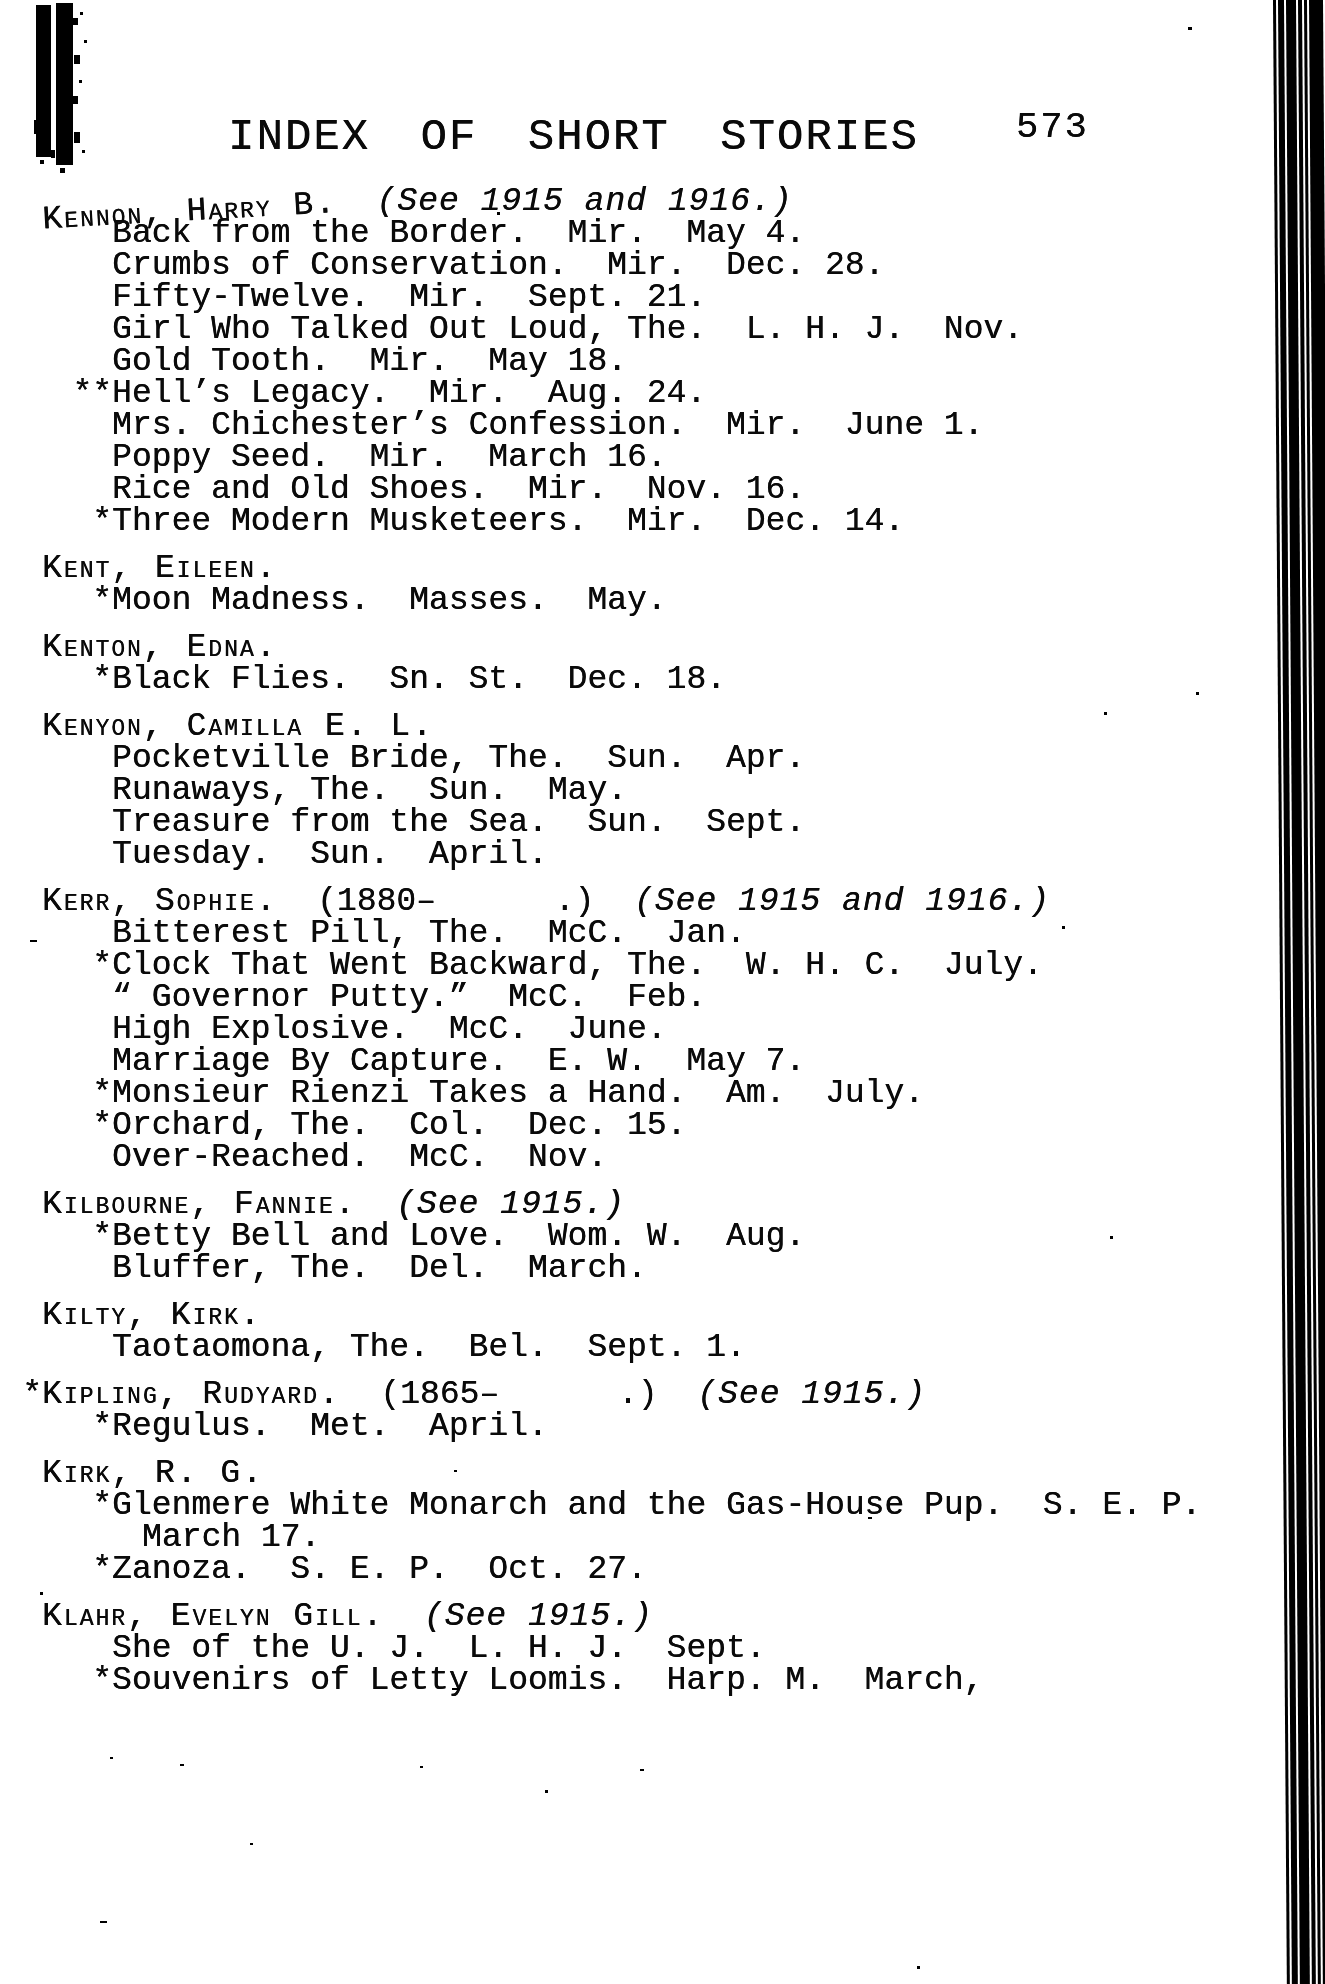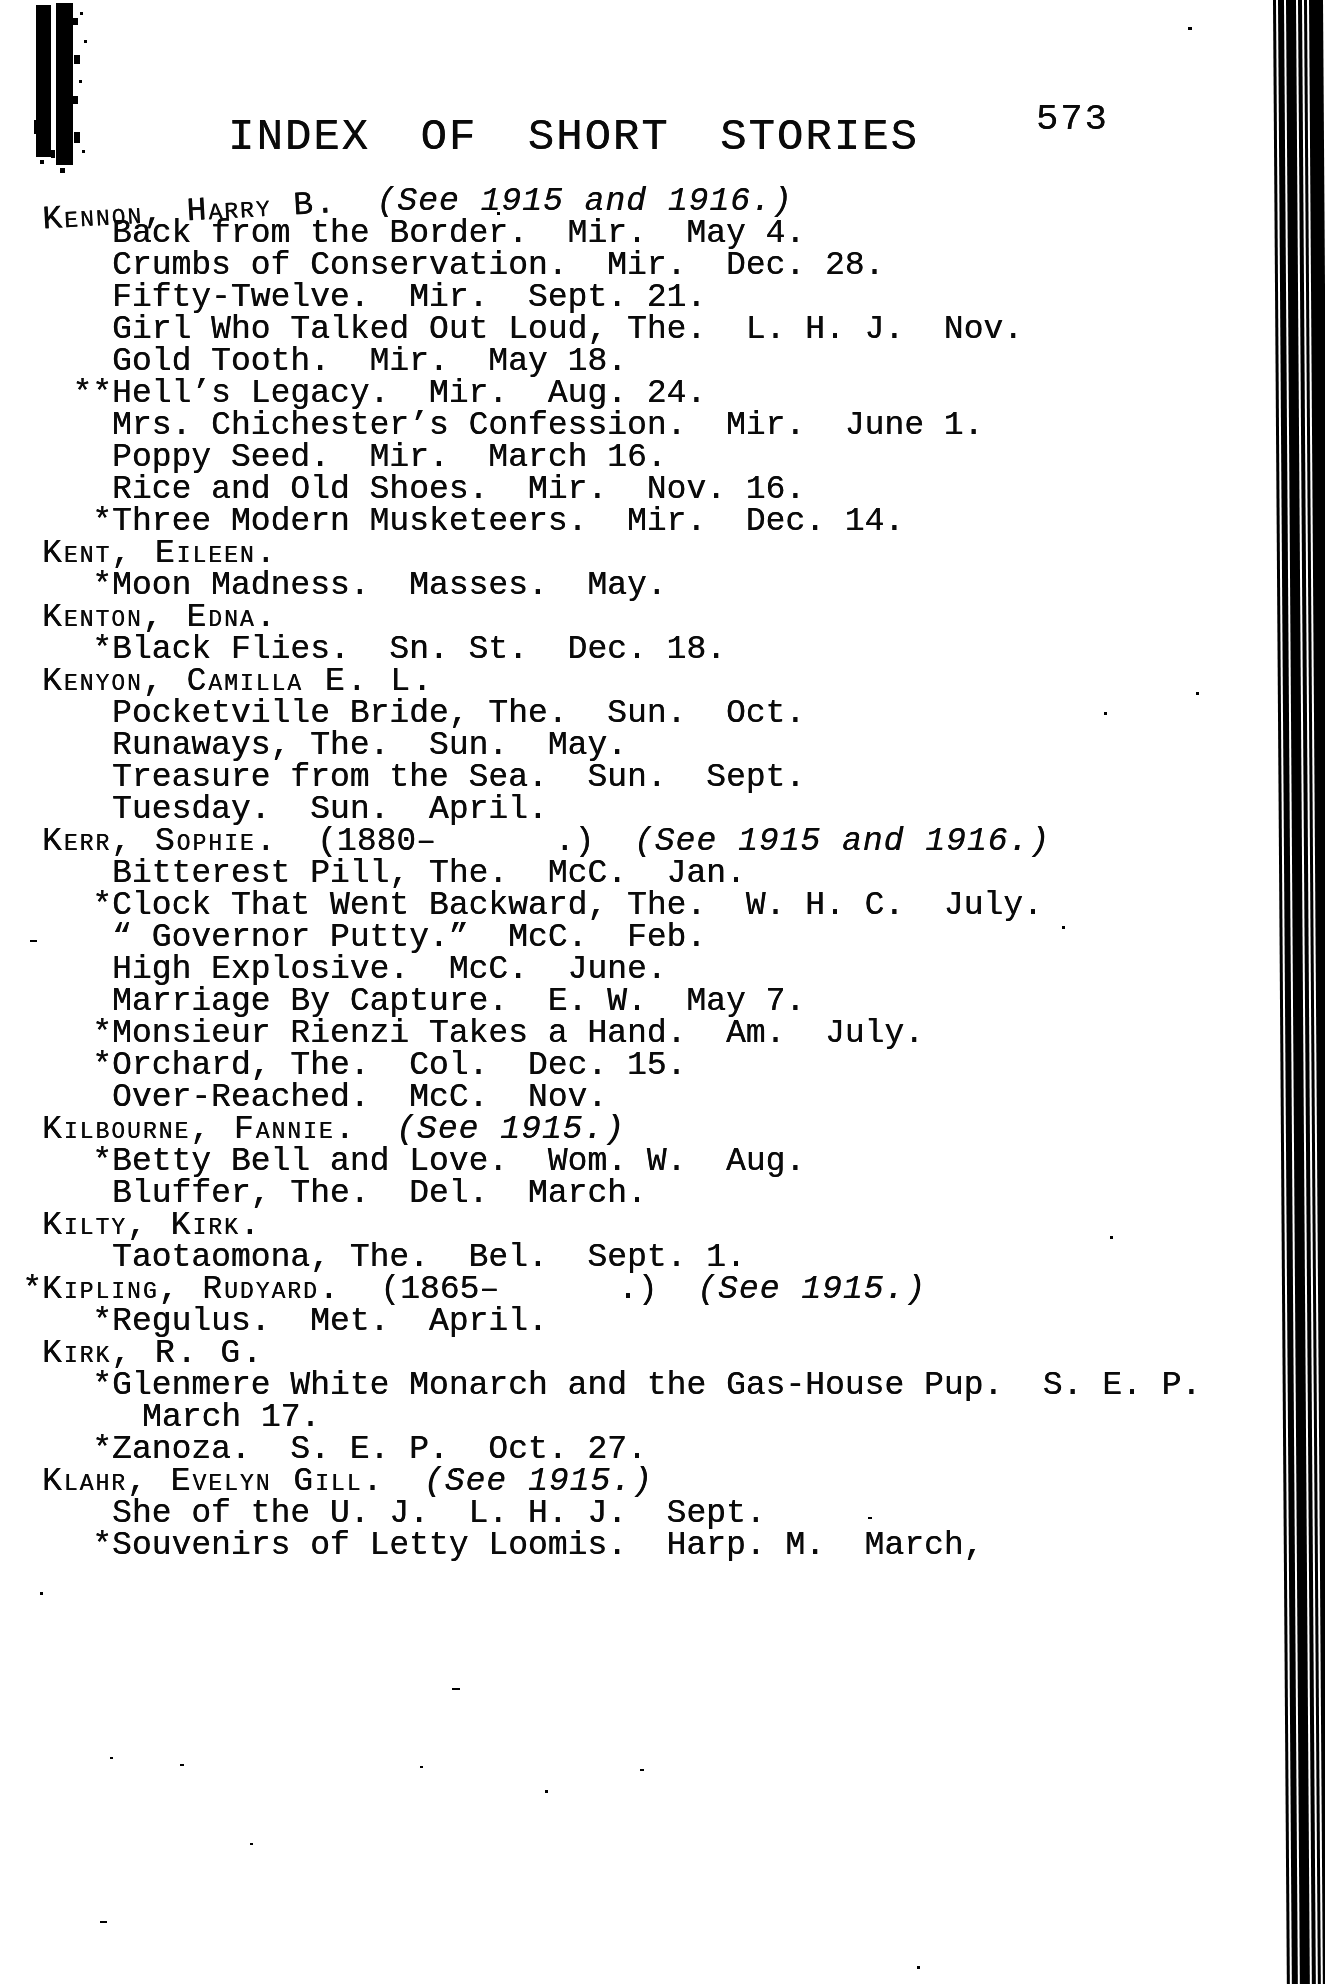--- a/index.html
+++ b/index.html
@@ -12,28 +12,28 @@
     color:#0a0a0a;
     text-shadow:0.35px 0 0 currentColor;
     padding-left:29px;
   }
   .header-title{
     position:absolute;left:228px;top:112px;
     font-size:44px;letter-spacing:2px;word-spacing:22px;
     white-space:pre;
   }
   .page-num{
-    position:absolute;left:1016px;top:98px;
-    font-size:37px;letter-spacing:2px;margin-left:20px;
+    position:absolute;left:1016px;top:106px;
+    font-size:37px;letter-spacing:2px;
   }
   .body-col{
     position:absolute;left:42px;top:186px;width:1195px;
     font-size:33px;
   }
-  .entry{margin-top:0;}
+  .entry{margin-top:15px;}
   .entry:first-child{margin-top:0;}
   .line{
     position:relative;
     line-height:32px;
     white-space:pre;
   }
   .story{margin-left:70px;}
   .cont{margin-left:100px;}
   .mk{
     position:absolute;
@@ -79,21 +79,21 @@
       <div class="entry">
         <div class="line author-line"><span class="author-name">Kent, Eileen.</span></div>
         <div class="line story"><span class="mk">*</span><span class="story-text">Moon Madness.  Masses.  May.</span></div>
       </div>
       <div class="entry">
         <div class="line author-line"><span class="author-name">Kenton, Edna.</span></div>
         <div class="line story"><span class="mk">*</span><span class="story-text">Black Flies.  Sn. St.  Dec. 18.</span></div>
       </div>
       <div class="entry">
         <div class="line author-line"><span class="author-name">Kenyon, Camilla E. L.</span></div>
-        <div class="line story"><span class="story-text">Pocketville Bride, The.  Sun.  Oct.</span></div>
+        <div class="line story"><span class="story-text">Pocketville Bride, The.  Sun.  Apr.</span></div>
         <div class="line story"><span class="story-text">Runaways, The.  Sun.  May.</span></div>
         <div class="line story"><span class="story-text">Treasure from the Sea.  Sun.  Sept.</span></div>
         <div class="line story"><span class="story-text">Tuesday.  Sun.  April.</span></div>
       </div>
       <div class="entry">
         <div class="line author-line"><span class="author-name">Kerr, Sophie.</span>  <span class="author-dates">(1880–      .)</span>  <span class="author-note">(See 1915 and 1916.)</span></div>
         <div class="line story"><span class="story-text">Bitterest Pill, The.  McC.  Jan.</span></div>
         <div class="line story"><span class="mk">*</span><span class="story-text">Clock That Went Backward, The.  W. H. C.  July.</span></div>
         <div class="line story"><span class="story-text">“ Governor Putty.”  McC.  Feb.</span></div>
         <div class="line story"><span class="story-text">High Explosive.  McC.  June.</span></div>

